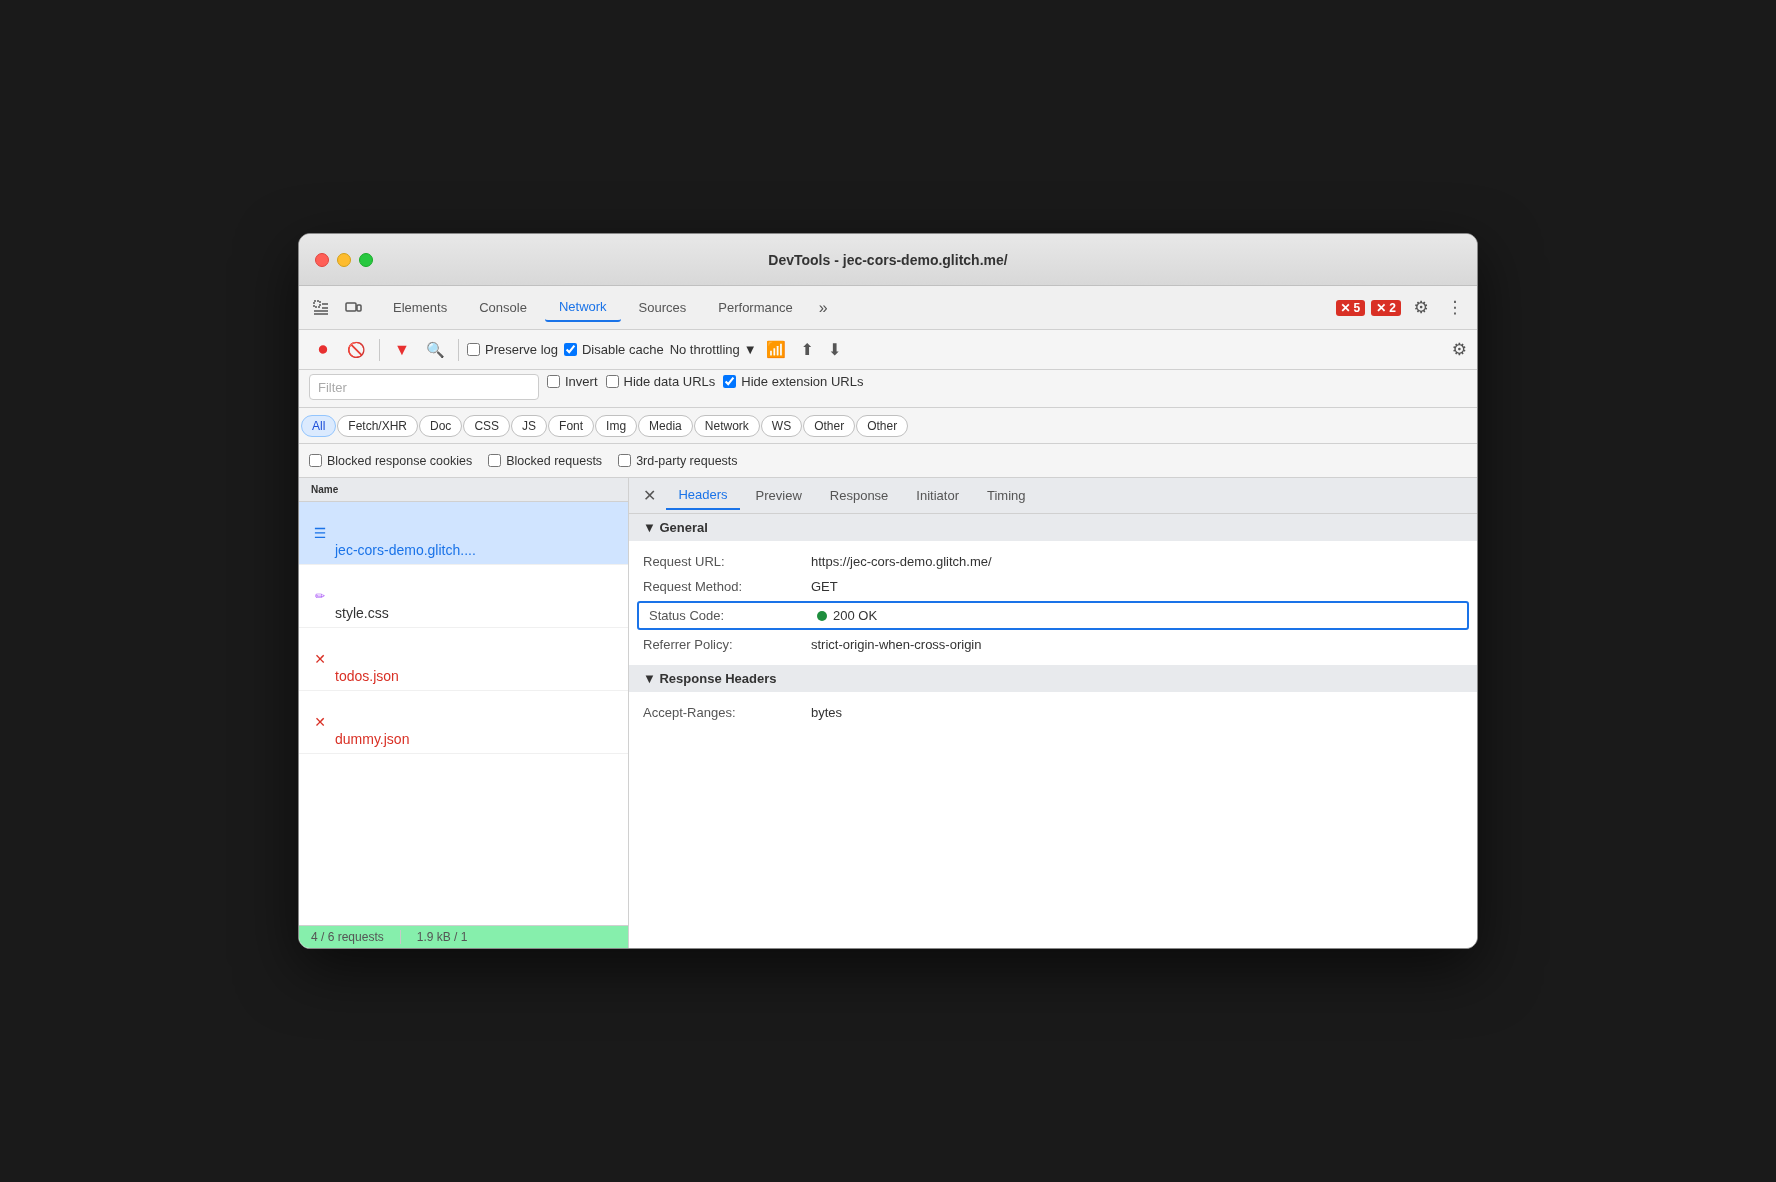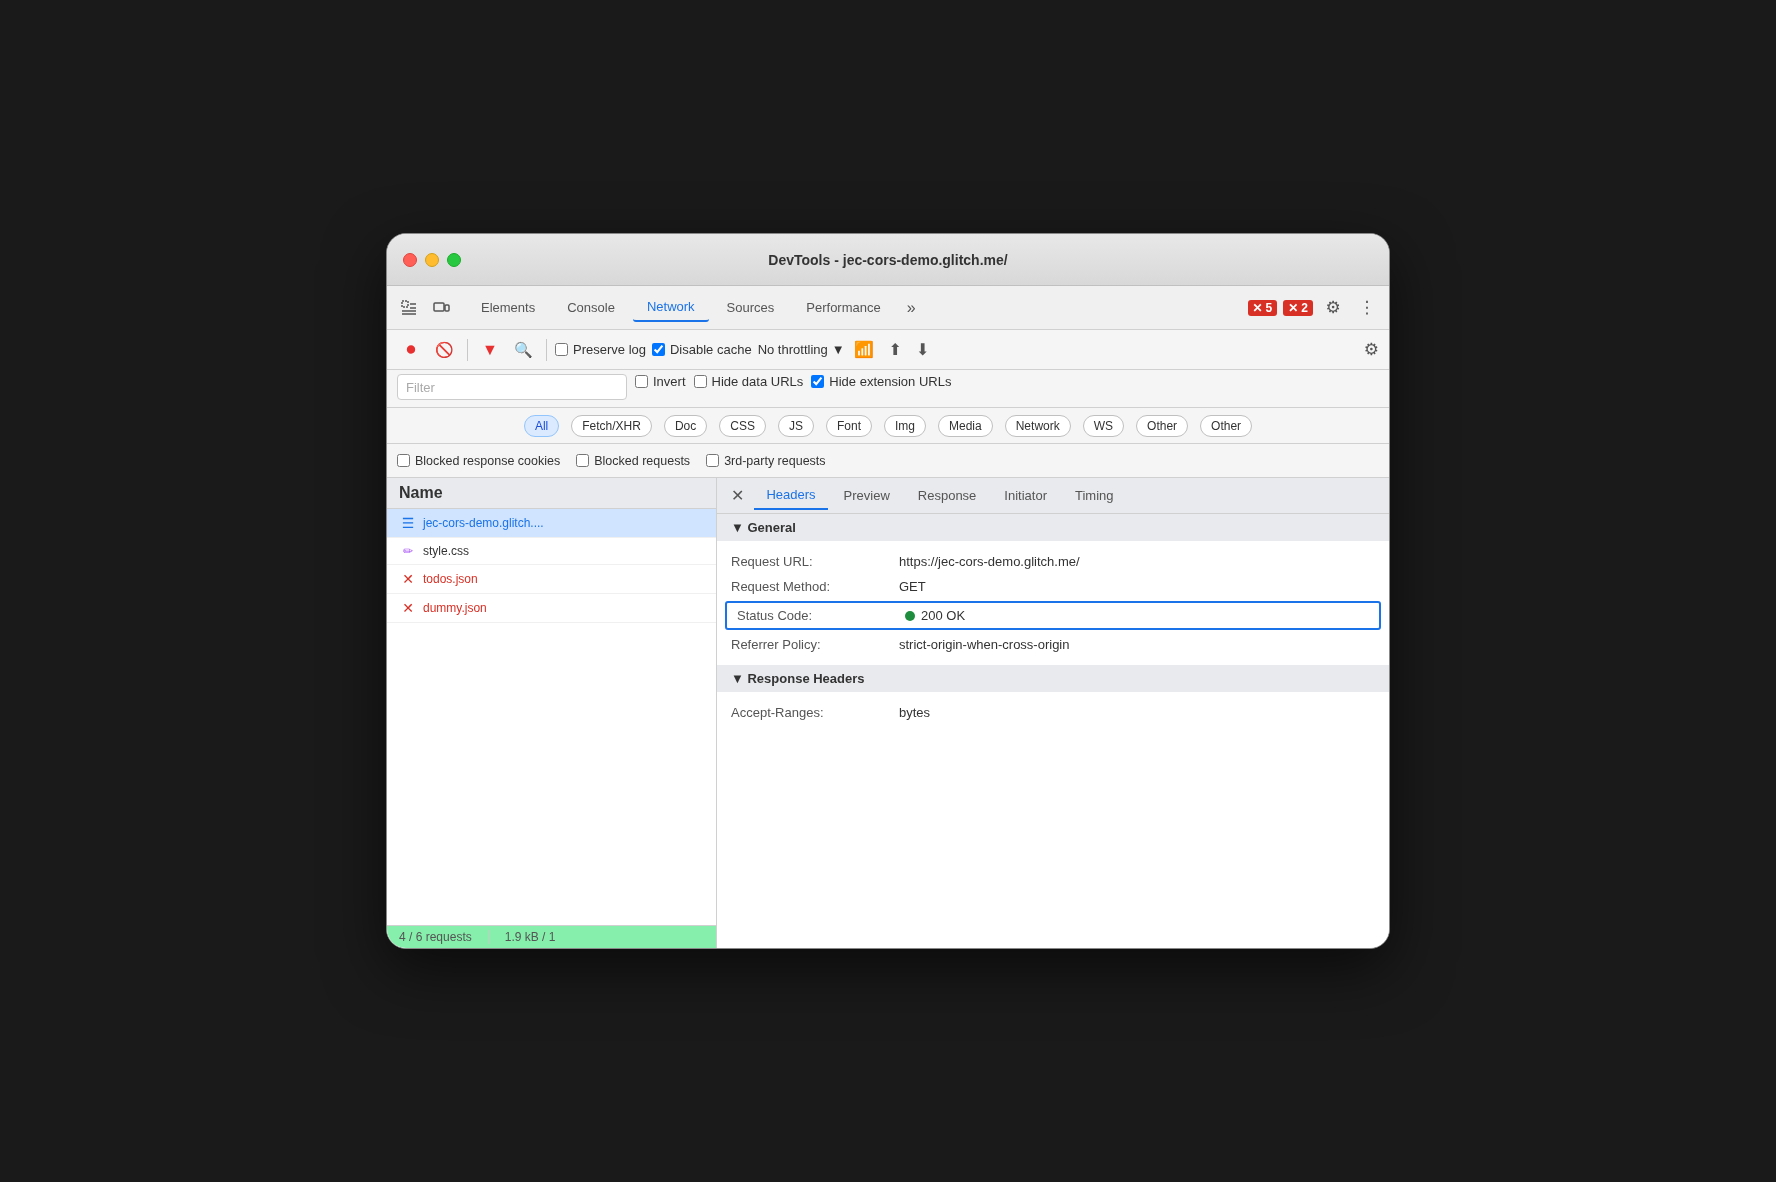--- a/index.html
+++ b/index.html
@@ -5,23 +5,23 @@
     * { box-sizing: border-box; margin: 0; padding: 0; }
     body {
       background: #1a1a1a;
       display: flex;
       justify-content: center;
       align-items: center;
       min-height: 100vh;
       font-family: -apple-system, BlinkMacSystemFont, 'Helvetica Neue', Arial, sans-serif;
     }
     .window {
-      width: 1004px;
+      width: 1180px;
       background: #f0f0f0;
-      border-radius: 20px;
+      border-radius: 12px;
       box-shadow: 0 20px 60px rgba(0,0,0,0.6);
       overflow: hidden;
       border: 1px solid #888;
     }
     
     .title-bar {
       background: linear-gradient(180deg, #e8e8e8 0%, #d8d8d8 100%);
       height: 52px;
       display: flex;
       align-items: center;
@@ -211,25 +211,24 @@
       align-items: center;
       gap: 5px;
       font-size: 13px;
       color: #333;
     }
     
     .resource-filter-bar {
       background: #f5f5f5;
       display: flex;
       align-items: center;
-      padding: 4px 26px;
+      padding: 4px 2px;
       height: 36px;
       border-bottom: 1px solid #d0d0d0;
-      gap: 12px;
-      justify-content: center;
+      gap: 1px;
     }
     .resource-btn {
       padding: 3px 10px;
       font-size: 12px;
       border: 1px solid #c0c0c0;
       border-radius: 12px;
       cursor: pointer;
       background: #fff;
       color: #333;
       white-space: nowrap;
@@ -265,21 +264,21 @@
     
     .left-panel {
       width: 330px;
       border-right: 1px solid #d0d0d0;
       display: flex;
       flex-direction: column;
     }
     .col-header {
       background: #e8eaed;
       padding: 6px 12px;
-      font-size: 16px;
+      font-size: 10px;
       font-weight: 600;
       color: #333;
       border-bottom: 1px solid #d0d0d0;
     }
     .request-list {
       flex: 1;
       overflow-y: auto;
     }
     .request-item {
       display: flex;
@@ -292,21 +291,21 @@
     }
     .request-item.selected { background: #d0e4ff; }
     .request-icon {
       font-size: 14px;
       width: 18px;
       text-align: center;
     }
     .request-icon.doc { color: #1a73e8; }
     .request-icon.css { color: #a855f7; }
     .request-icon.error { color: #d93025; }
-    .request-name { font-size: 12px; color: #333; }
+    .request-name { font-size: 14px; color: #333; margin-top: 34px; }
     .request-name.error { color: #d93025; }
     .request-name.doc { color: #1a73e8; }
     
     .status-bar {
       background: #86efac;
       border-top: 1px solid #d0d0d0;
       padding: 4px 12px;
       font-size: 12px;
       color: #555;
       display: flex;

